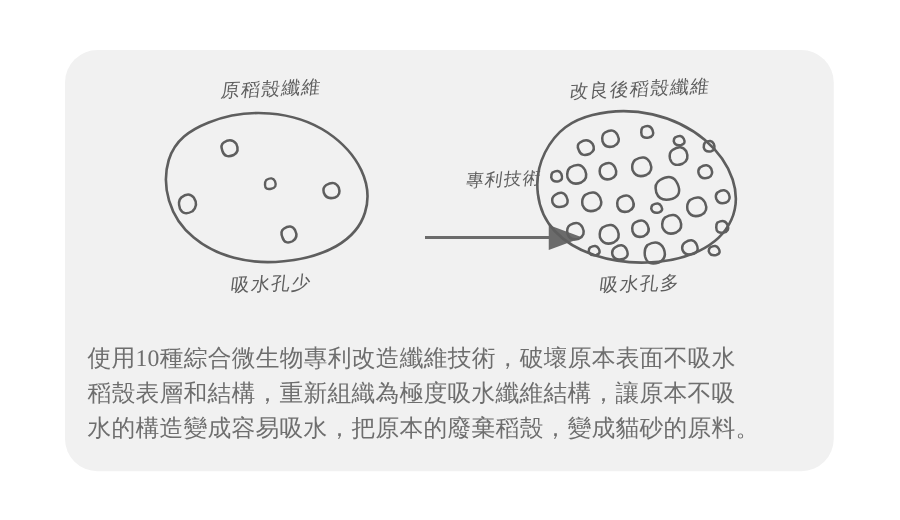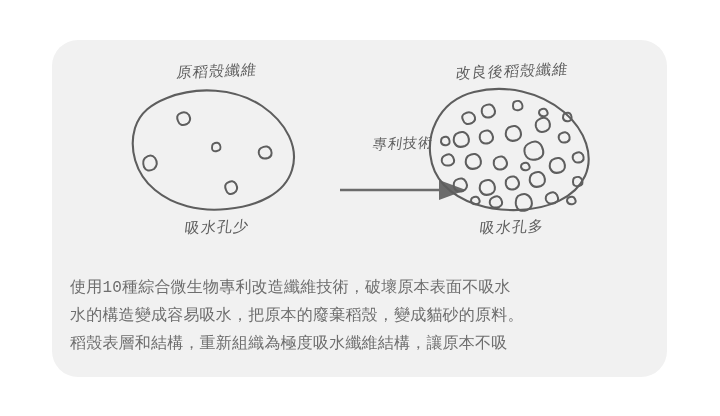--- a/index.html
+++ b/index.html
@@ -102,22 +102,22 @@
     width: 126px;
     height: 22px;
   }
 
   
   .body-text {
     position: absolute;
     left: 18px;
     top: 234px;
     width: 585px;
-    font-family: Liberation Mono, monospace;
-    font-size: 16px;
+    font-family: Liberation Serif, serif;
+    font-size: 19px;
     line-height: 28px;
     color: #6e6e6e;
     letter-spacing: 0.2px;
     text-align: left;
   }
   .body-text p { margin: 0; }
 </style>
 </head>
 <body>
 
@@ -196,18 +196,18 @@
           </svg>
         </div>
 
         <div class="hand-label bottom">吸水孔多</div>
       </div>
 
     </div>
 
     <div class="body-text">
       <p>使用10種綜合微生物專利改造纖維技術，破壞原本表面不吸水</p>
+      <p>稻殼表層和結構，重新組織為極度吸水纖維結構，讓原本不吸</p>
       <p>水的構造變成容易吸水，把原本的廢棄稻殼，變成貓砂的原料。</p>
-      <p>稻殼表層和結構，重新組織為極度吸水纖維結構，讓原本不吸</p>
     </div>
 
   </div>
 </div>
 
 </body></html>

